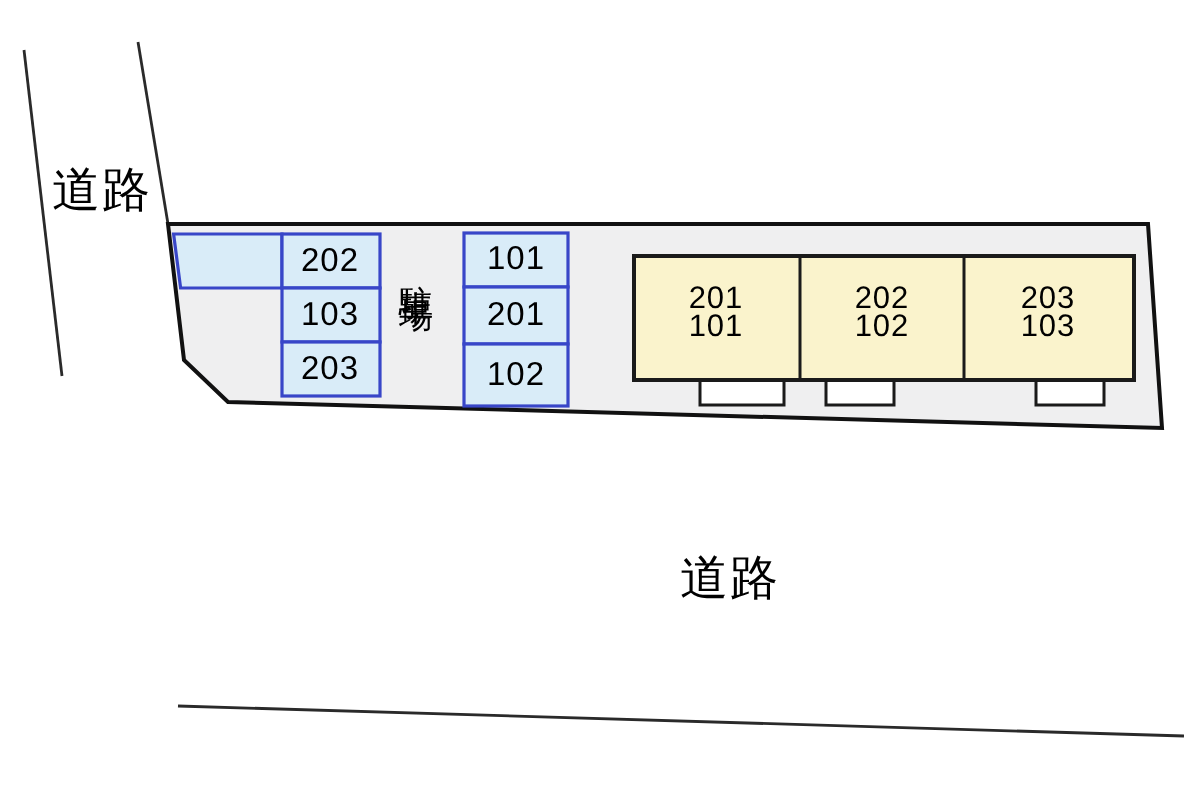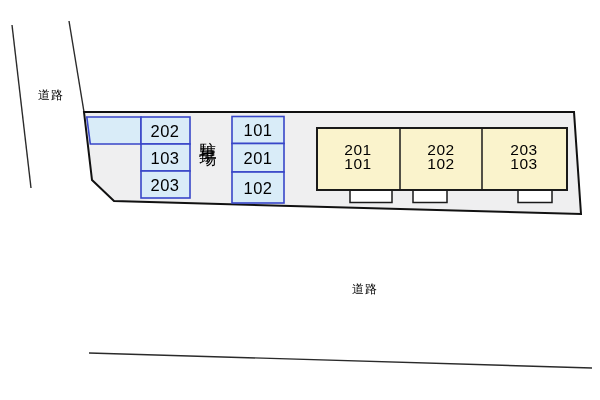--- a/index.html
+++ b/index.html
@@ -12,21 +12,21 @@
     overflow:hidden;
   }
   .canvas svg{position:absolute;left:0;top:0;}
   .lbl{
     position:absolute;
     transform:translate(-50%,-50%);
     white-space:nowrap;
     color:#000;
     text-align:center;
   }
-  .road-lbl{font-size:12px;letter-spacing:1px;}
+  .road-lbl{font-size:24px;letter-spacing:1px;}
   .cell-lbl{font-size:16.5px;letter-spacing:0.5px;}
   .area-lbl{
     font-size:17px;
     writing-mode:vertical-rl;
     text-orientation:upright;
     letter-spacing:4px;
     transform:translate(-50%,0);
     line-height:1;
   }
   .unit-lbl{font-size:15.5px;line-height:14px;letter-spacing:0.5px;}

